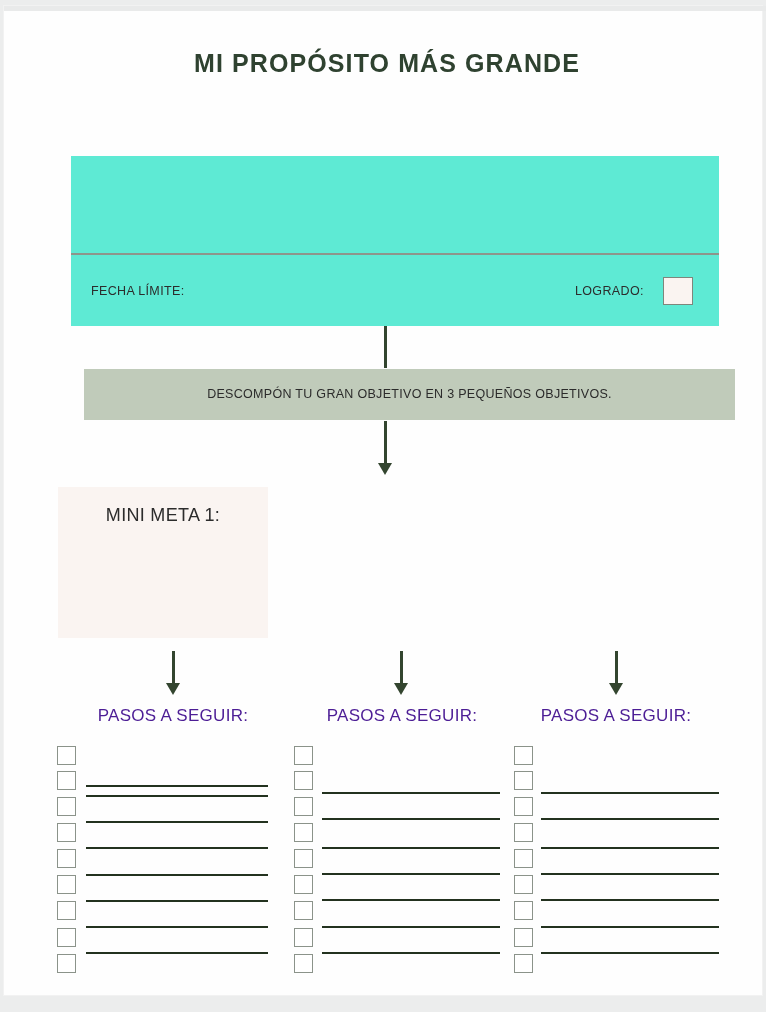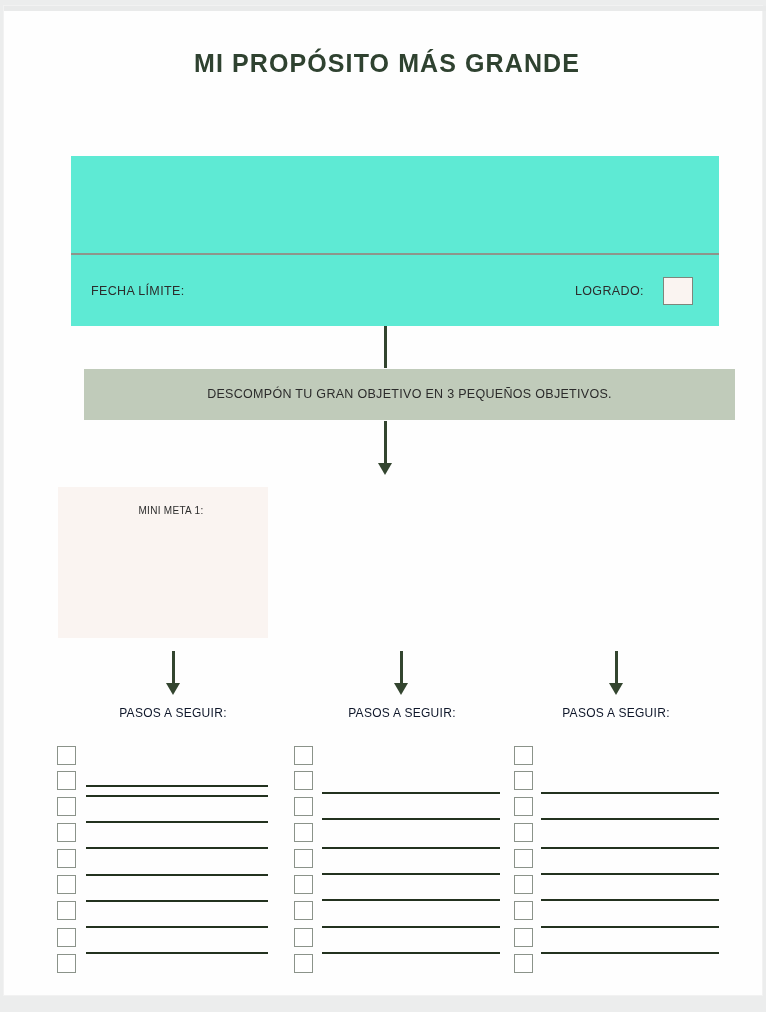--- a/index.html
+++ b/index.html
@@ -158,43 +158,43 @@
     position: absolute;
     top: 481px;
     height: 151px;
     background: #faf4f1;
   }
   .mini-box.c1 { left: 54px;  width: 210px; }
   .mini-box.c2 { left: 287px; width: 209px; }
   .mini-box.c3 { left: 506px; width: 209px; }
   .mini-label {
     position: absolute;
-    left: 8px;
+    left: 0;
     top: 18px;
     width: 100%;
     text-align: center;
-    font-size: 10px;
+    font-size: 18px;
     letter-spacing: .3px;
     color: #2c2c2c;
   }
 
   
   .arrow-small .arrow-shaft { height: 34px; }
   .arrow-small .arrow-head { left: -6px; top: 32px; }
   .arrow-s1 { left: 168px; top: 645px; }
   .arrow-s2 { left: 396px; top: 645px; }
   .arrow-s3 { left: 611px; top: 645px; }
 
   
   .pasos-label {
     position: absolute;
     top: 700px;
-    font-size: 12px;
+    font-size: 17px;
     letter-spacing: .3px;
-    color: #0f172a;
+    color: #4c1d95;
     text-align: center;
   }
   .pasos-label.c1 { left: 69px;  width: 200px; }
   .pasos-label.c2 { left: 298px; width: 200px; }
   .pasos-label.c3 { left: 512px; width: 200px; }
 
   
   .checkbox {
     position: absolute;
     width: 19px;

